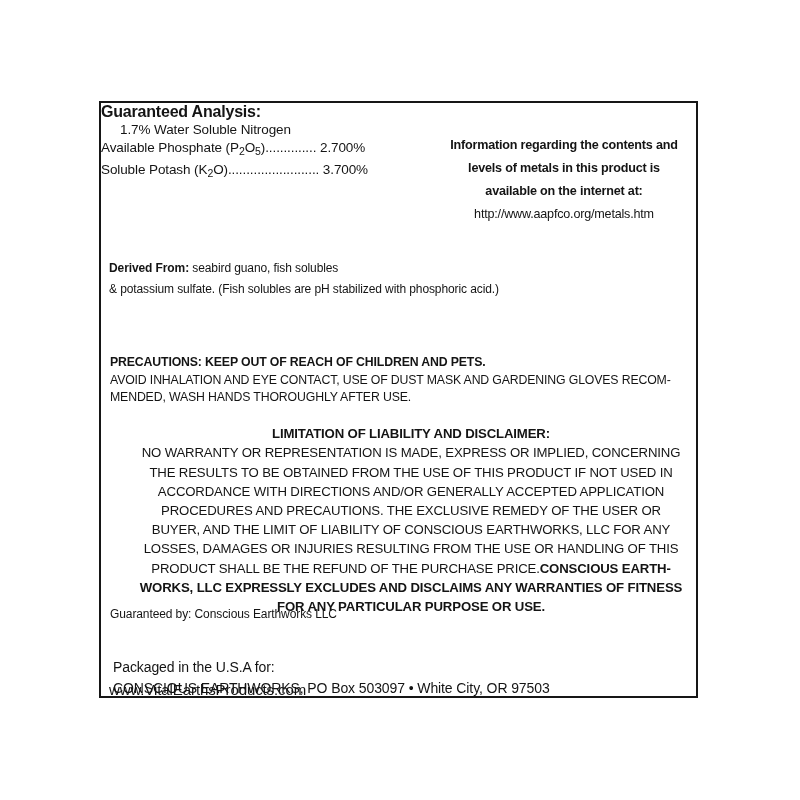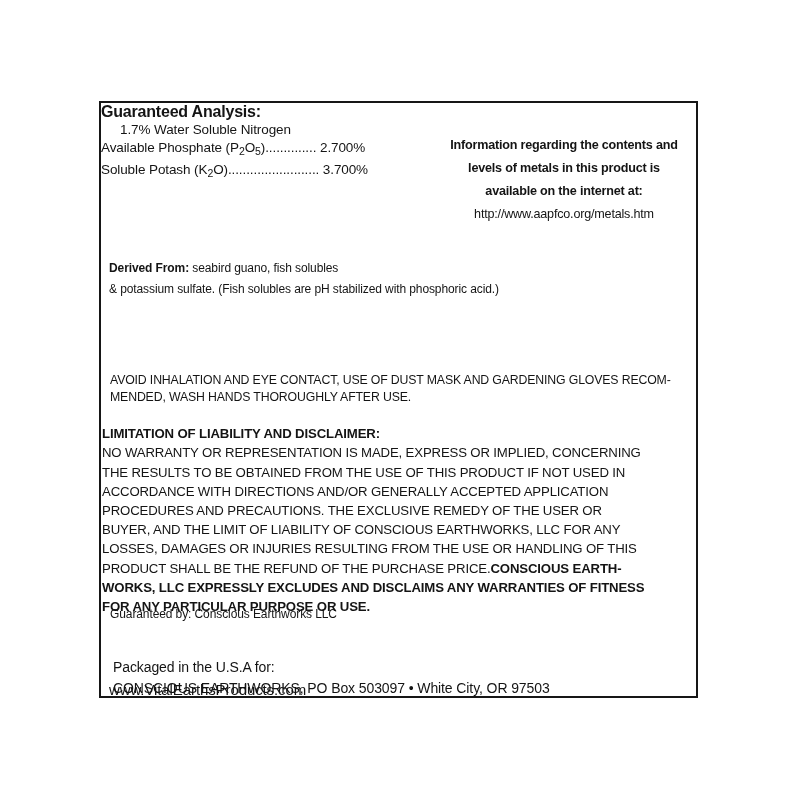--- a/index.html
+++ b/index.html
@@ -55,23 +55,24 @@
   
   .precautions {
     left: 9px; top: 234px; width: 586px;
     font-size: 12.3px; line-height: 17.3px; letter-spacing: -0.15px;
     white-space: pre-line;
   }
   .bold-head { font-weight: bold; }
 
   
   .liability {
-    left: 1px; top: 302px; width: 588px;
+    left: 16px; top: 302px; width: 588px;
     font-size: 13.2px; line-height: 19.2px; letter-spacing: -0.15px;
     white-space: pre-line;
+    text-align: center;
   }
   .liab-bold { font-weight: bold; }
 
   
   .guaranteed-by { left: 9px; top: 504px; font-size: 12px; letter-spacing: -0.1px; }
   .packaged {
     left: 12px; top: 533px;
     font-size: 14px; line-height: 21px; letter-spacing: -0.1px;
     white-space: pre-line;
   }
@@ -98,21 +99,21 @@
 available on the internet at:</span>
       <span class="metals-url">http://www.aapfco.org/metals.htm</span>
     </section>
 
     <section class="derived">
       <span class="derived-label">Derived From:</span><span>  seabird guano, fish solubles
 &amp; potassium sulfate. (Fish solubles are pH stabilized with phosphoric acid.)</span>
     </section>
 
     <section class="precautions">
-      <span>
+      <span class="bold-head">PRECAUTIONS: KEEP OUT OF REACH OF CHILDREN AND PETS.</span><span>
 AVOID INHALATION AND EYE CONTACT, USE OF DUST MASK AND GARDENING GLOVES RECOM-
 MENDED, WASH HANDS THOROUGHLY AFTER USE.</span>
     </section>
 
     <section class="liability">
       <span class="bold-head">LIMITATION OF LIABILITY AND DISCLAIMER:</span><span>
 NO WARRANTY OR REPRESENTATION IS MADE, EXPRESS OR IMPLIED, CONCERNING
 THE RESULTS TO BE OBTAINED FROM THE USE OF THIS PRODUCT IF NOT USED IN
 ACCORDANCE WITH DIRECTIONS AND/OR GENERALLY ACCEPTED APPLICATION
 PROCEDURES AND PRECAUTIONS. THE EXCLUSIVE REMEDY OF THE USER OR

